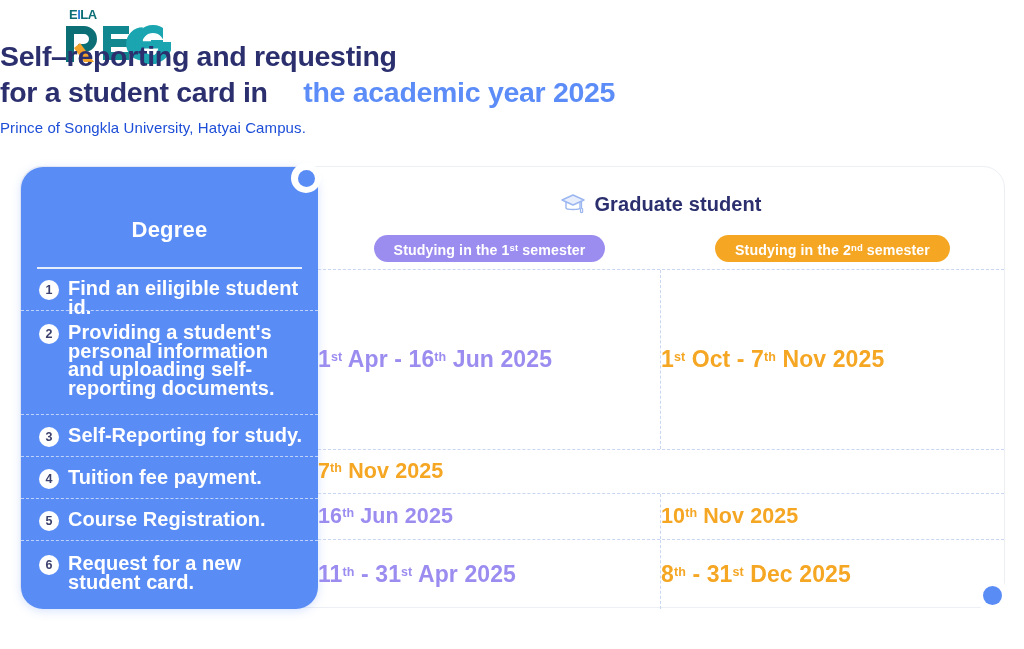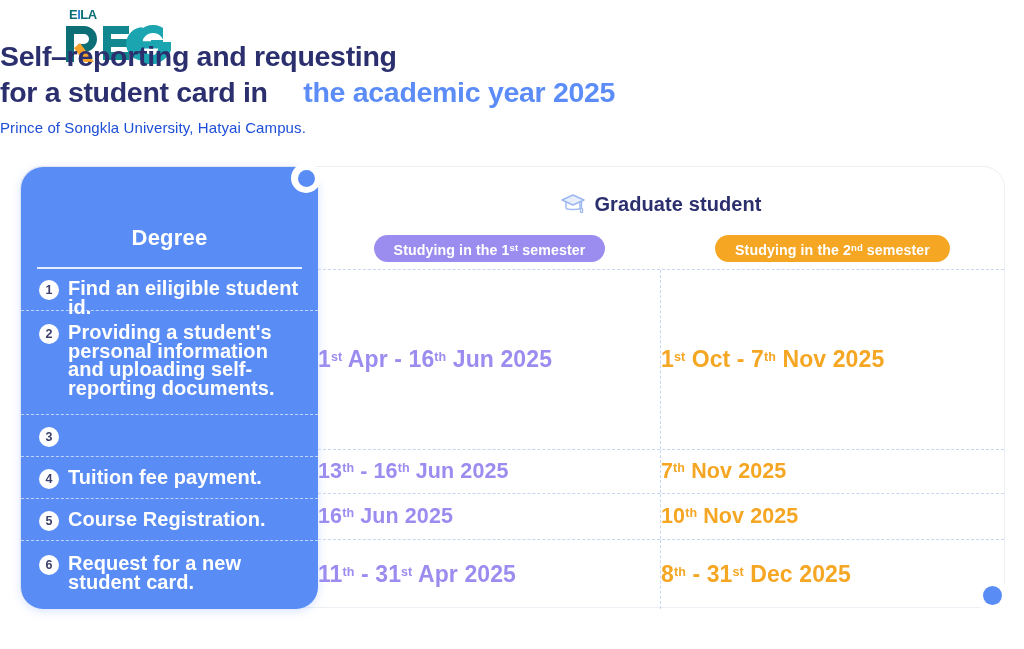--- a/index.html
+++ b/index.html
@@ -35,21 +35,21 @@
   .card {
     position: absolute; left: 20px; top: 166px; width: 985px; height: 442px;
     border: 1.5px solid #eceff4; border-radius: 22px; background: #fff;
   }
 
   
   .degree-panel {
     position: absolute; left: 0px; top: 0px; width: 297px; height: 442px;
     background: #5a8cf6; border-radius: 22px 22px 22px 22px;
     box-shadow: 0 2px 10px rgba(90,140,246,0.25);
-    padding: 16px;
+    padding: 8px;
   }
   .degree-title {
     color: #fff; font-size: 22px; font-weight: 800; text-align: center;
     padding-top: 42px; letter-spacing: 0.2px;
   }
   .degree-rule {
     position: absolute; left: 16px; top: 100px; width: 265px; height: 1.5px;
     background: rgba(255,255,255,0.85);
   }
   .degree-list { position: absolute; left: 0; top: 101px; width: 297px; }
@@ -169,20 +169,21 @@
           <span class="degree-text">Find an eiligible student id.</span>
         </div>
 
         <div class="degree-item di-2">
           <span class="num">2</span>
           <span class="degree-text">Providing a student's personal information and uploading self-reporting documents.</span>
         </div>
 
         <div class="degree-item di-3">
           <span class="num">3</span>
+          <span class="degree-text">Self-Reporting for study.</span>
         </div>
 
         <div class="degree-item di-4">
           <span class="num">4</span>
           <span class="degree-text">Tuition fee payment.</span>
         </div>
 
         <div class="degree-item di-5">
           <span class="num">5</span>
           <span class="degree-text">Course Registration.</span>
@@ -222,23 +223,20 @@
         <div class="grow r1">
           <div class="gcell left-col">
             <span class="date d-purple"><span>1</span><sup>st</sup><span> Apr - 16</span><sup>th</sup><span> Jun 2025</span></span>
           </div>
           <div class="gcell">
             <span class="date d-orange"><span>1</span><sup>st</sup><span> Oct - 7</span><sup>th</sup><span> Nov 2025</span></span>
           </div>
         </div>
 
         <div class="grow r2">
-          <div class="gcell left-col">
-            <span class="date d-purple"><span>13</span><sup>th</sup><span> - 16</span><sup>th</sup><span> Jun 2025</span></span>
-          </div>
           <div class="gcell">
             <span class="date d-orange"><span>7</span><sup>th</sup><span></span><sup></sup><span> Nov 2025</span></span>
           </div>
         </div>
 
         <div class="grow r3">
           <div class="gcell left-col">
             <span class="date d-purple"><span>16</span><sup>th</sup><span></span><sup></sup><span> Jun 2025</span></span>
           </div>
           <div class="gcell">

